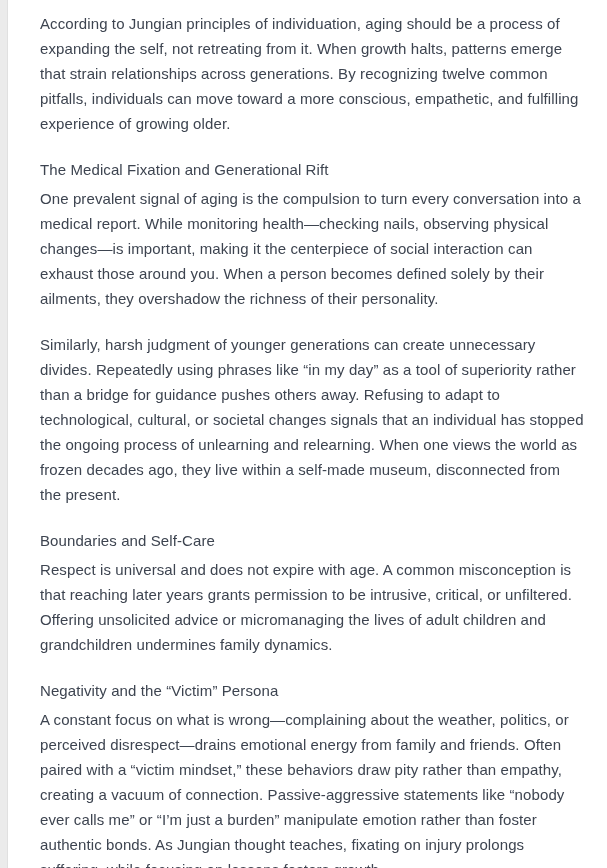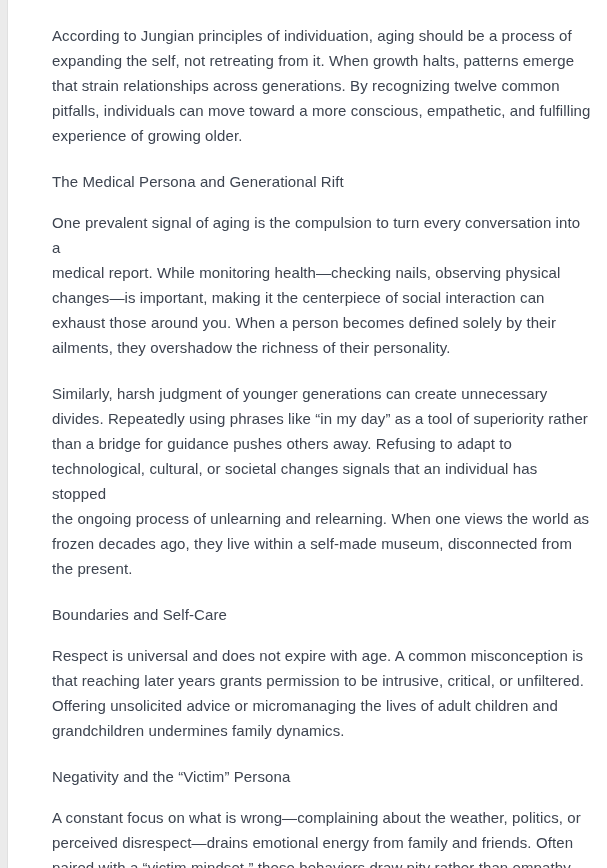--- a/index.html
+++ b/index.html
@@ -35,40 +35,40 @@
     letter-spacing: 0.1px;
   }
   .block + .block {
     margin-top: 21px;
   }
   .section-heading,
   .paragraph-text {
     white-space: pre-line;
     font-weight: normal;
     font-size: inherit;
-    margin: 16px;
+    margin: 4px;
   }
 </style>
 </head>
 <body>
 
 <div class="page-gutter"></div>
 
 <main class="article">
 
   <div class="block">
     <div class="paragraph-text">According to Jungian principles of individuation, aging should be a process of
 expanding the self, not retreating from it. When growth halts, patterns emerge
 that strain relationships across generations. By recognizing twelve common
 pitfalls, individuals can move toward a more conscious, empathetic, and fulfilling
 experience of growing older.</div>
   </div>
 
   <div class="block">
-    <div class="section-heading">The Medical Persona and Generational Rift</div>
+    <div class="section-heading">The Medical Fixation and Generational Rift</div>
     <div class="paragraph-text">One prevalent signal of aging is the compulsion to turn every conversation into a
 medical report. While monitoring health—checking nails, observing physical
 changes—is important, making it the centerpiece of social interaction can
 exhaust those around you. When a person becomes defined solely by their
 ailments, they overshadow the richness of their personality.</div>
   </div>
 
   <div class="block">
     <div class="paragraph-text">Similarly, harsh judgment of younger generations can create unnecessary
 divides. Repeatedly using phrases like “in my day” as a tool of superiority rather

